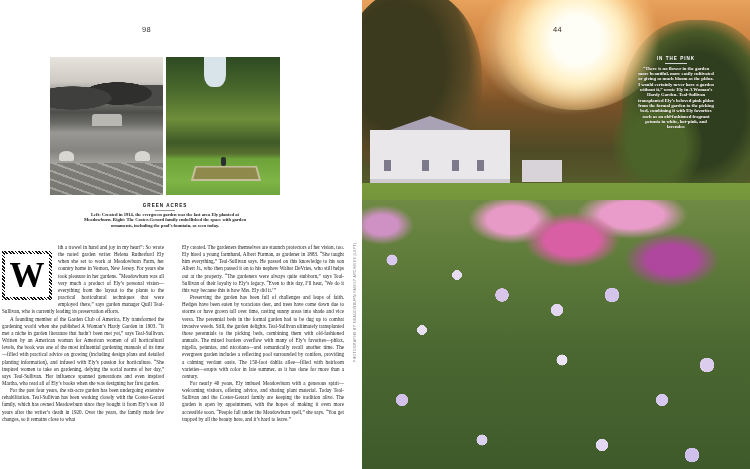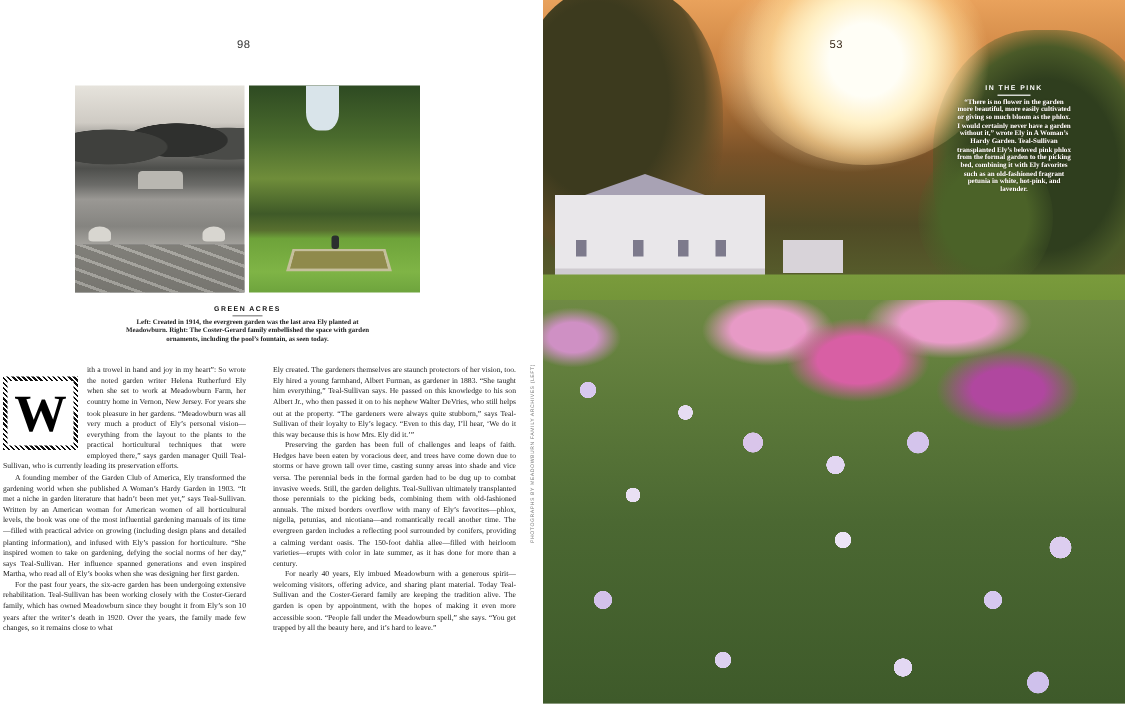--- a/index.html
+++ b/index.html
@@ -1,19 +1,19 @@
 <!DOCTYPE html>
 <html><head>
 <meta charset="utf-8">
 <style>
   html,body{margin:0;padding:0;}
   body{width:750px;height:469px;position:relative;overflow:hidden;background:#fff;font-family:"Liberation Serif","DejaVu Serif",serif;color:#1c1c1c;}
   .page-left{position:absolute;left:0;top:0;width:362px;height:469px;background:#fff;}
   .folio{position:absolute;font-family:"Liberation Sans","DejaVu Sans",sans-serif;font-size:7.5px;color:#333;letter-spacing:.3px;}
-  .folio.left{left:158px;top:25px;}
+  .folio.left{left:142px;top:25px;}
   .folio.right{left:553px;top:25px;color:#3a2a1a;}
   .photo{position:absolute;top:57px;height:138px;overflow:hidden;}
   .photo.bw{left:50px;width:113px;background:linear-gradient(180deg,#e6e3dc 0%,#cfcbc4 18%,#7b7a76 30%,#4e4f4c 40%,#6b6b68 48%,#9a9894 55%,#858480 68%,#a8a6a1 78%,#8d8b86 88%,#6a6965 100%);}
   .photo.bw .trees{position:absolute;left:0;top:14px;width:113px;height:45px;background:radial-gradient(ellipse at 20% 60%,#3f403d 0 30%,transparent 31%),radial-gradient(ellipse at 60% 50%,#2f302e 0 35%,transparent 36%),radial-gradient(ellipse at 90% 55%,#4a4b48 0 30%,transparent 31%);}
   .photo.bw .fountain{position:absolute;left:42px;top:57px;width:30px;height:12px;background:#b9b7b1;border-radius:3px 3px 0 0;}
   .photo.bw .urn1,.photo.bw .urn2{position:absolute;top:94px;width:15px;height:10px;background:#d8d6d0;border-radius:50% 50% 20% 20%;}
   .photo.bw .urn1{left:9px}.photo.bw .urn2{left:85px}
   .photo.bw .stones{position:absolute;left:0;bottom:0;width:113px;height:32px;background:repeating-linear-gradient(20deg,#7a7873 0 6px,#a9a7a2 6px 8px),#888;opacity:.85;}
   .photo.color{left:166px;width:114px;background:linear-gradient(180deg,#2e4a22 0%,#4a6b2d 25%,#6f8d3a 45%,#3f5a28 62%,#58702f 70%,#6ea33a 74%,#7fb446 90%,#6ea43d 100%);}
   .photo.color .sky{position:absolute;left:38px;top:0;width:22px;height:30px;background:#d9e4ea;border-radius:0 0 40% 40%;}
@@ -118,19 +118,19 @@
   <div class="pr-house"></div>
   <div class="pr-win" style="left:22px"></div>
   <div class="pr-win" style="left:60px"></div>
   <div class="pr-win" style="left:90px"></div>
   <div class="pr-win" style="left:115px"></div>
   <div class="pr-house2"></div>
   <div class="pr-lawn"></div>
   <div class="pr-flowers"></div>
 </div>
 
-<div class="folio right">53</div>
+<div class="folio right">44</div>
 
 <div class="sidebar">
   <div class="sidebar-head">IN THE PINK</div>
   <div class="sidebar-rule"></div>
   <div class="sidebar-body">“There is no flower in the garden more beautiful, more easily cultivated or giving so much bloom as the phlox. I would certainly never have a garden without it,” wrote Ely in A Woman’s Hardy Garden. Teal-Sullivan transplanted Ely’s beloved pink phlox from the formal garden to the picking bed, combining it with Ely favorites such as an old-fashioned fragrant petunia in white, hot-pink, and lavender.</div>
 </div>
 
 </body></html>

